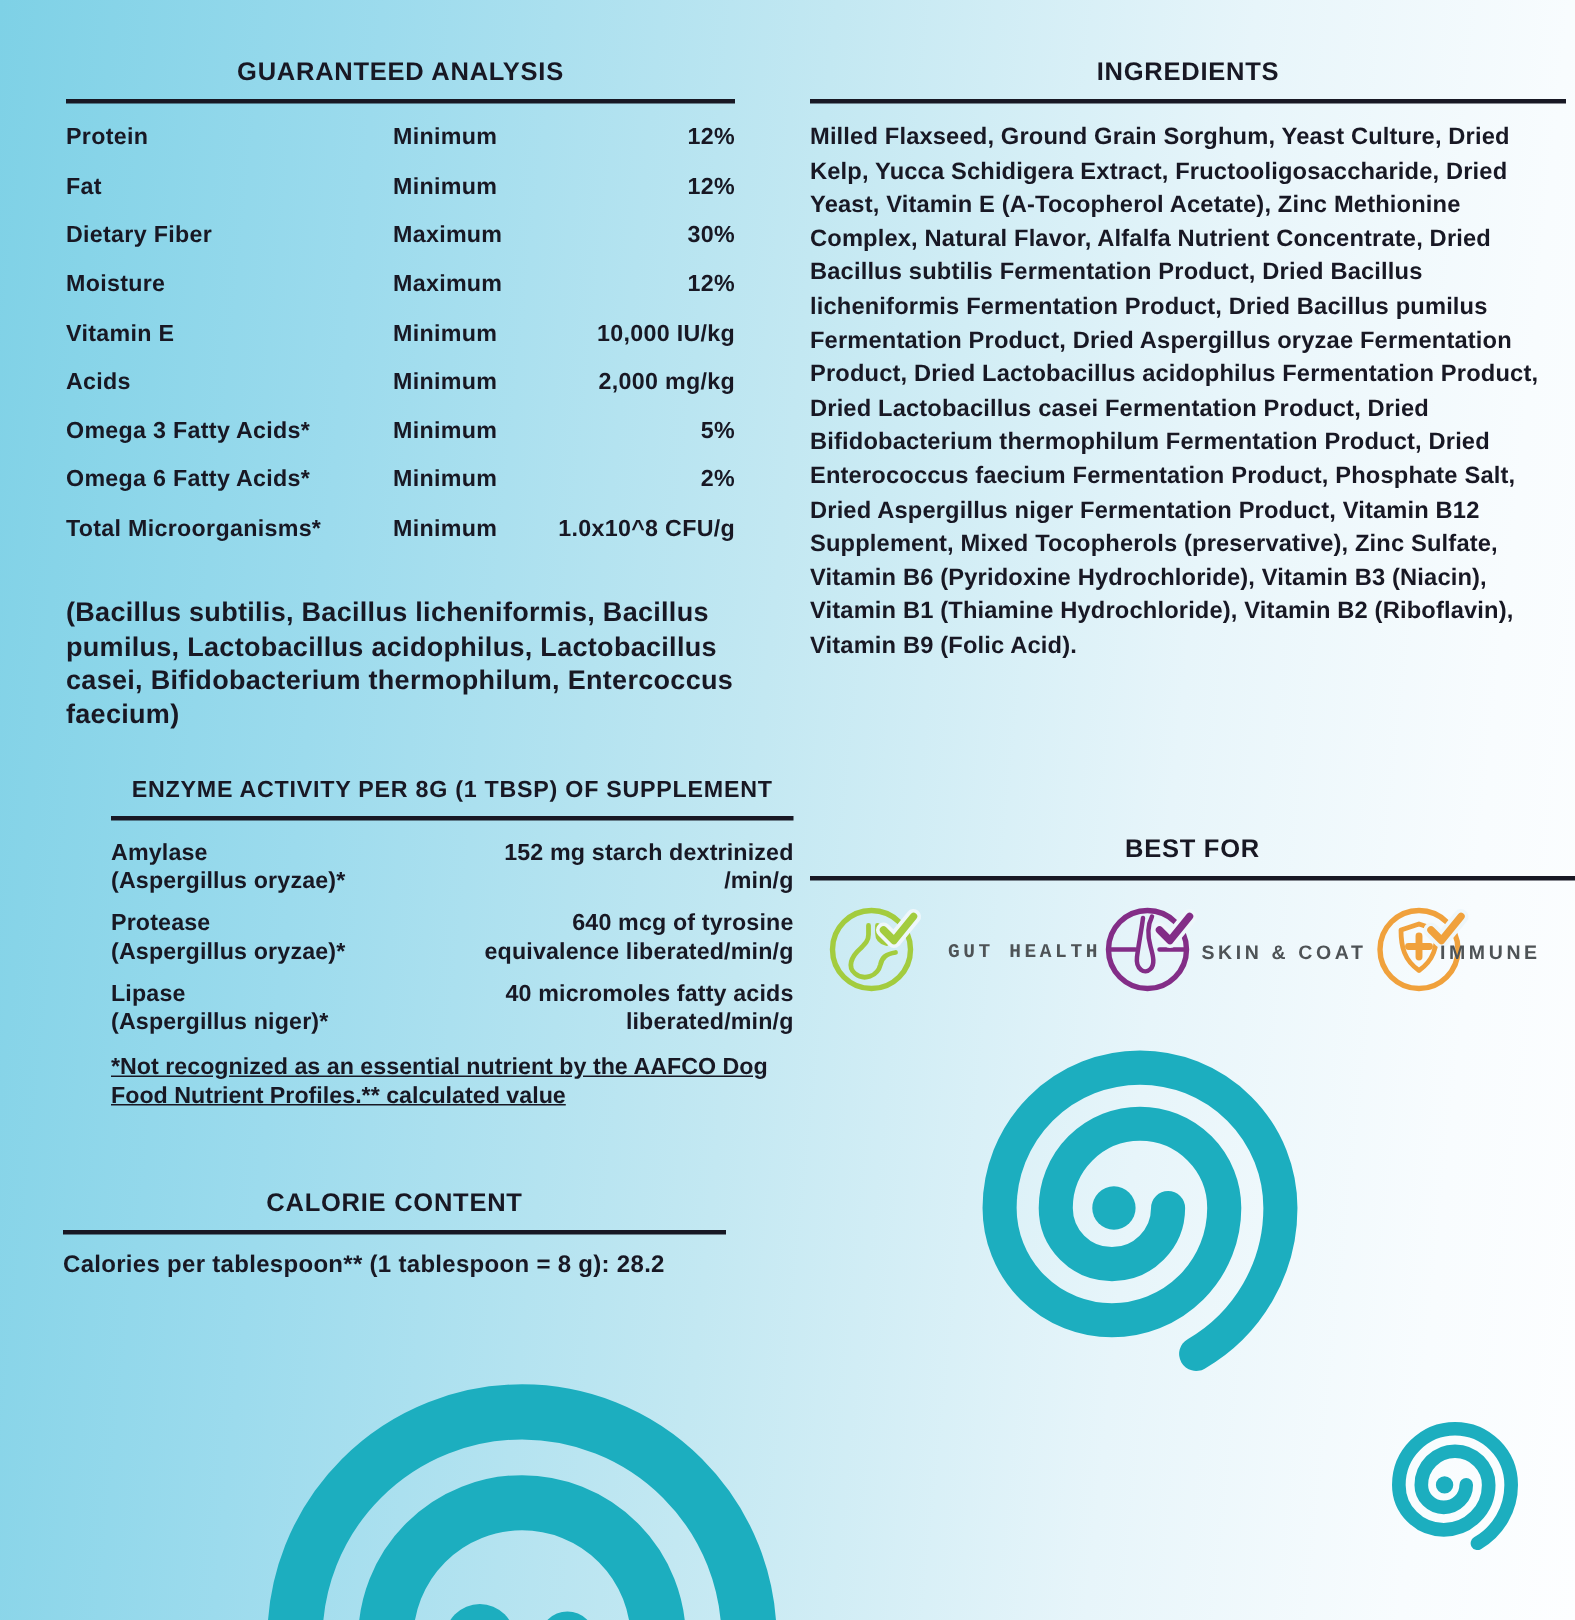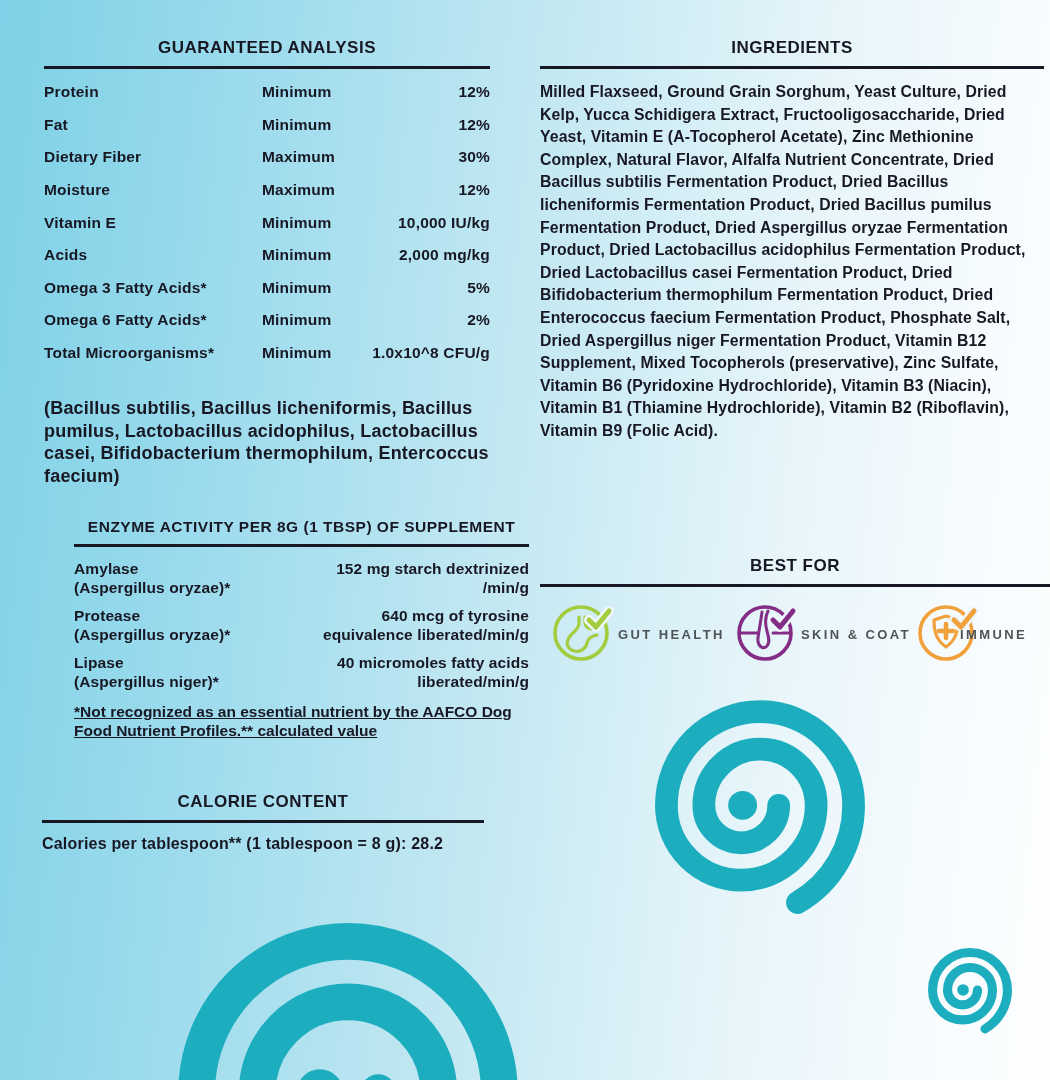--- a/index.html
+++ b/index.html
@@ -138,21 +138,21 @@
 <div class="section" style="left:540px;top:519px;width:510px;height:140px;margin-top:37px;">
   <div class="section-title">BEST FOR</div>
 
   <svg class="bf-icon" style="left:12px;top:44px;" viewBox="0 0 62 62">
     <circle cx="29" cy="33" r="26" fill="none" stroke="#a3cc3e" stroke-width="3.6"></circle>
     <path d="M 27 17 L 27 23 C 27 27 25 29 22 32 C 15 38 13 45 18 49 C 24 54 33 51 35 43 C 36 38 39 36 45 35" fill="none" stroke="#a3cc3e" stroke-width="3.2" stroke-linecap="round"></path>
     <path d="M 33 17 L 33 22 C 33 26 35 28 39 29" fill="none" stroke="#a3cc3e" stroke-width="3.2" stroke-linecap="round"></path>
     <path d="M 37 20 L 44 27 L 57 11" fill="none" stroke="#eef7fb" stroke-width="10" stroke-linecap="round" stroke-linejoin="round"></path>
     <path d="M 37 20 L 44 27 L 57 11" fill="none" stroke="#a3cc3e" stroke-width="5" stroke-linecap="round" stroke-linejoin="round"></path>
   </svg>
-  <div class="bf-item-label" style="left:78px;top:71px;">GUT HEALTH</div>
+  <div class="bf-item-label" style="left:92px;top:71px;font-family:Liberation Mono, monospace;">GUT HEALTH</div>
 
   <svg class="bf-icon" style="left:196px;top:44px;" viewBox="0 0 62 62">
     <circle cx="29" cy="33" r="26" fill="none" stroke="#832d87" stroke-width="3.6"></circle>
     <path d="M 4 33 L 21 33 M 37 33 L 54 33" stroke="#832d87" stroke-width="3" stroke-linecap="round"></path>
     <path d="M 26 12 C 25 20 23 30 22 38 C 21 46 27 50 31 46 C 34 43 33 38 31 31 C 29 24 29 17 32 11" fill="none" stroke="#832d87" stroke-width="3" stroke-linecap="round"></path>
     <path d="M 37 20 L 44 27 L 57 11" fill="none" stroke="#eef7fb" stroke-width="10" stroke-linecap="round" stroke-linejoin="round"></path>
     <path d="M 37 20 L 44 27 L 57 11" fill="none" stroke="#832d87" stroke-width="5" stroke-linecap="round" stroke-linejoin="round"></path>
   </svg>
   <div class="bf-item-label" style="left:261px;top:71px;">SKIN &amp; COAT</div>
 

